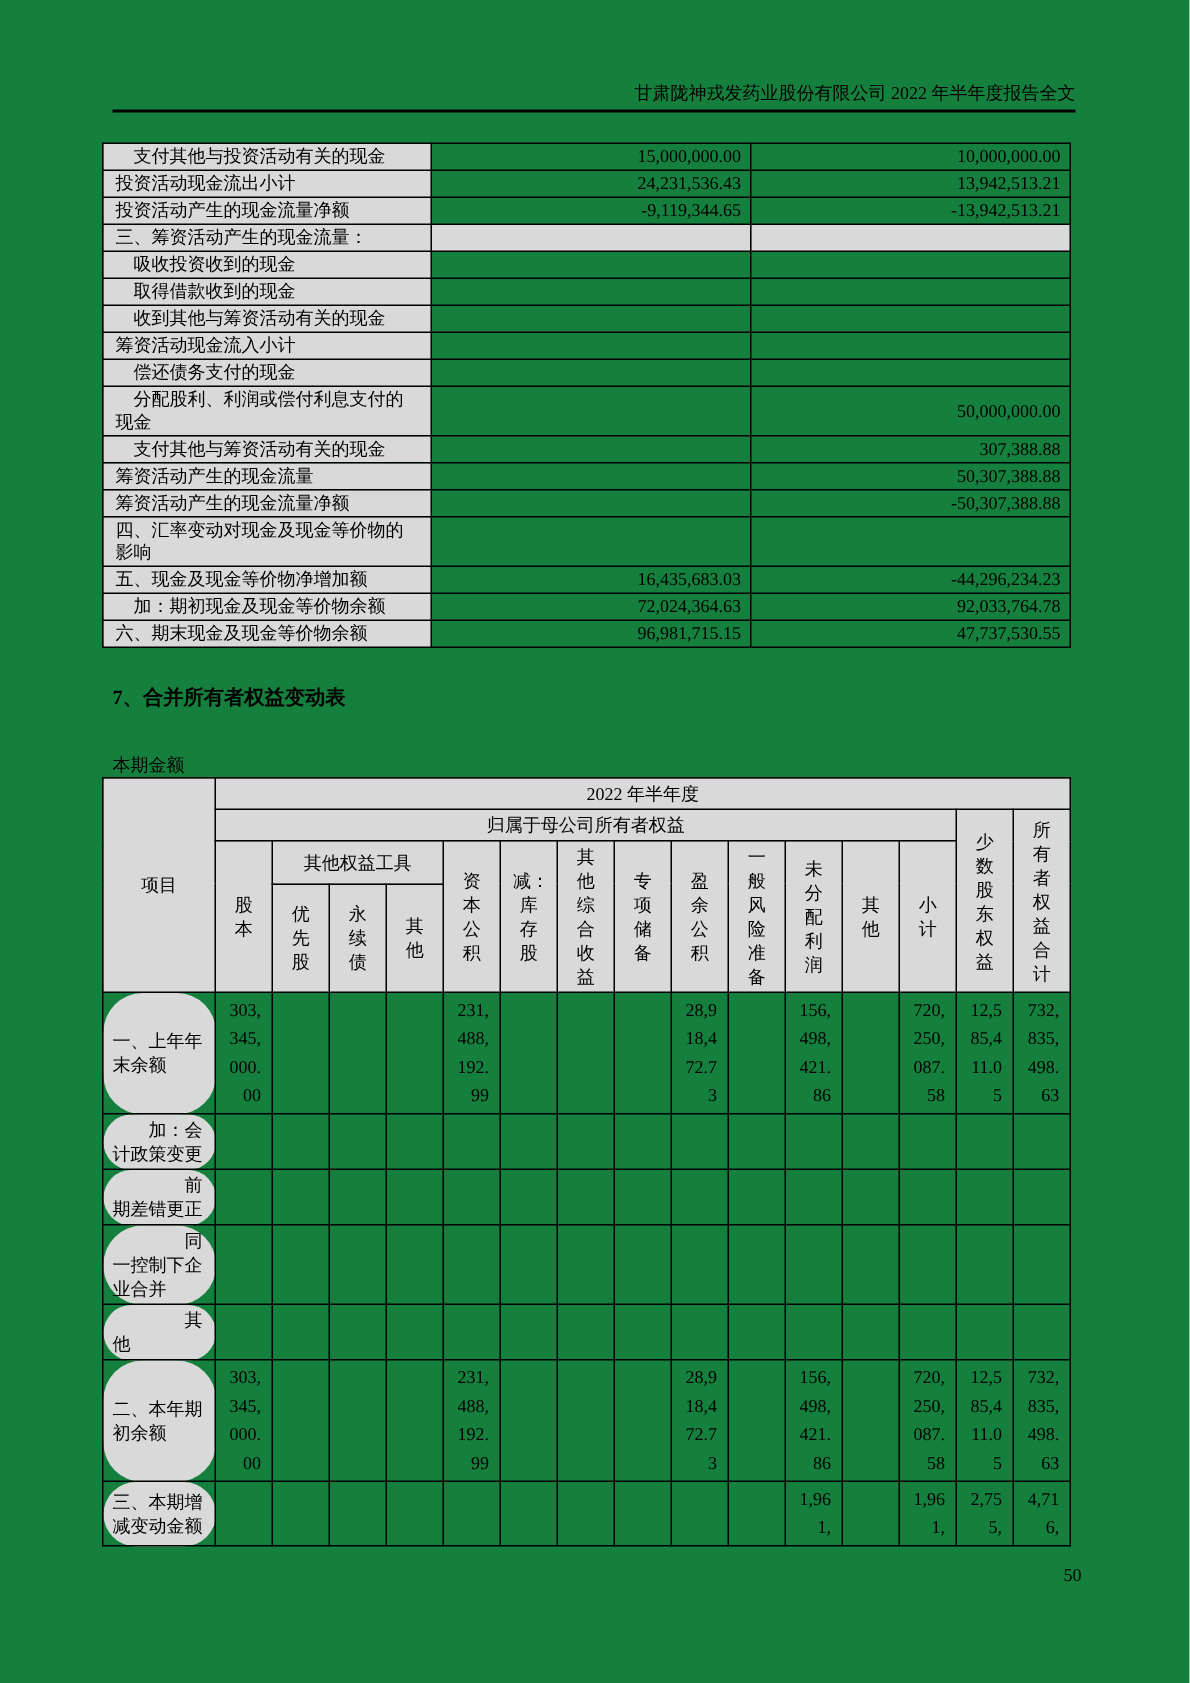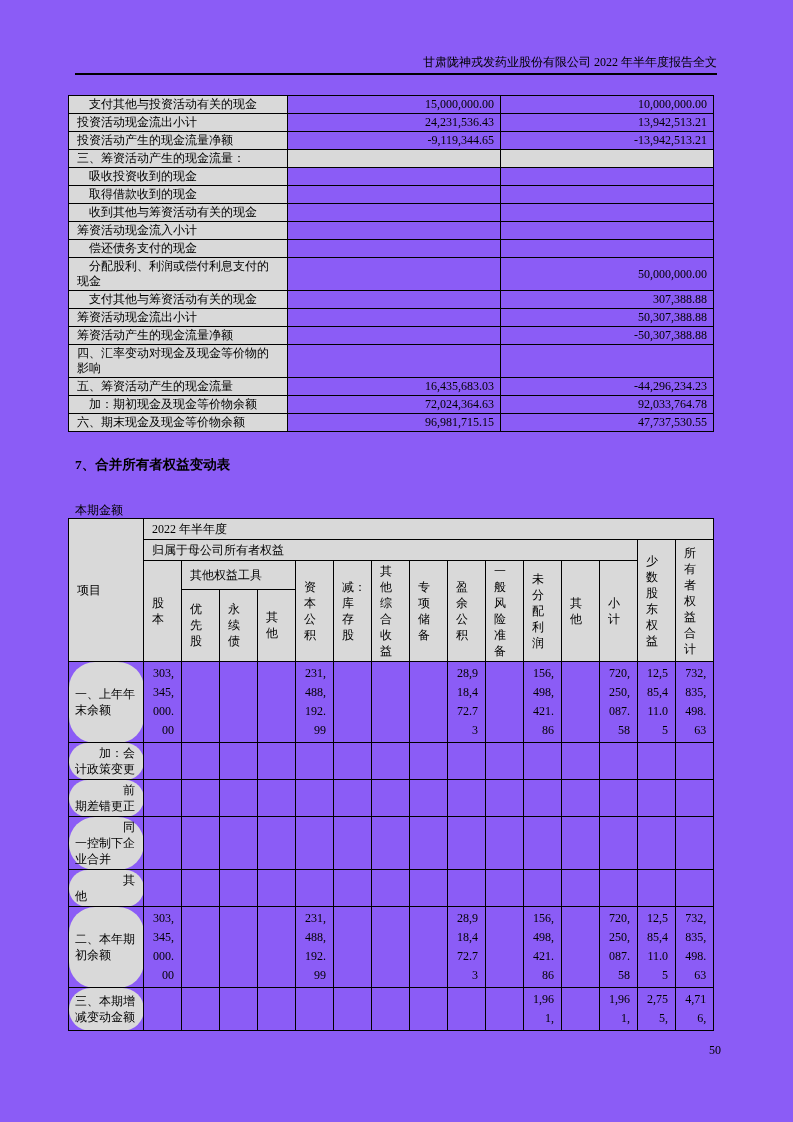--- a/index.html
+++ b/index.html
@@ -1,17 +1,17 @@
 <!DOCTYPE html>
 <html><head>
 <meta charset="utf-8">
 <style>
   html,body { margin:0; padding:0; background:#ffffff; }
   .page {
-    position:relative; width:793px; height:1122px; background:#8b5cf6;
+    position:relative; width:793px; height:1122px; background:#15803d;
     font-family:"Liberation Serif","DejaVu Serif",serif; color:#000000;
     overflow:hidden;
   }
   .page-header {
     margin:54px 76px 0 75px;
     text-align:right; font-size:12px; line-height:16px;
     border-bottom:2px solid #000; padding-bottom:3px;
   }
   table { border-collapse:collapse; table-layout:fixed; }
   
@@ -24,21 +24,21 @@
   .cash td.num { text-align:right; padding:1px 6px; }
   .cash tr.shaded td { background:#d9d9d9; }
   
   .section-heading { margin:24px 0 0 75px; font-size:13.5px; font-weight:bold; line-height:18px; }
   .subheading { margin:28px 0 0 75px; font-size:12px; line-height:16px; }
   .unit-label { margin:14px 80px 5px 0; text-align:right; font-size:12px; line-height:16px; }
   
   .equity { width:645px; margin:0 0 0 68px; font-size:12px; }
   .equity th, .equity td { border:1px solid #000; word-break:break-all; }
   .equity th {
-    background:#d9d9d9; font-weight:normal; text-align:left;
+    background:#d9d9d9; font-weight:normal; text-align:center;
     vertical-align:middle; line-height:16px; padding:2px 8px;margin-top:28px;
   }
   .equity td.lbl {
     background:#d9d9d9; line-height:16px; padding:2px 6px;
     vertical-align:middle; text-align:left;border-radius:26px;
   }
   .equity td.num {
     text-align:right; line-height:19px; padding:2px 7px; vertical-align:middle;
   }
   .equity tbody tr { height:34px; }
@@ -109,36 +109,36 @@
           <td class="lbl">　分配股利、利润或偿付利息支付的现金</td>
           <td class="num"></td>
           <td class="num">50,000,000.00</td>
         </tr>
         <tr>
           <td class="lbl">　支付其他与筹资活动有关的现金</td>
           <td class="num"></td>
           <td class="num">307,388.88</td>
         </tr>
         <tr>
-          <td class="lbl">筹资活动现金流出小计</td>
+          <td class="lbl">筹资活动产生的现金流量</td>
           <td class="num"></td>
           <td class="num">50,307,388.88</td>
         </tr>
         <tr>
           <td class="lbl">筹资活动产生的现金流量净额</td>
           <td class="num"></td>
           <td class="num">-50,307,388.88</td>
         </tr>
         <tr>
           <td class="lbl">四、汇率变动对现金及现金等价物的影响</td>
           <td class="num"></td>
           <td class="num"></td>
         </tr>
         <tr>
-          <td class="lbl">五、筹资活动产生的现金流量</td>
+          <td class="lbl">五、现金及现金等价物净增加额</td>
           <td class="num">16,435,683.03</td>
           <td class="num">-44,296,234.23</td>
         </tr>
         <tr>
           <td class="lbl">　加：期初现金及现金等价物余额</td>
           <td class="num">72,024,364.63</td>
           <td class="num">92,033,764.78</td>
         </tr>
         <tr>
           <td class="lbl">六、期末现金及现金等价物余额</td>

